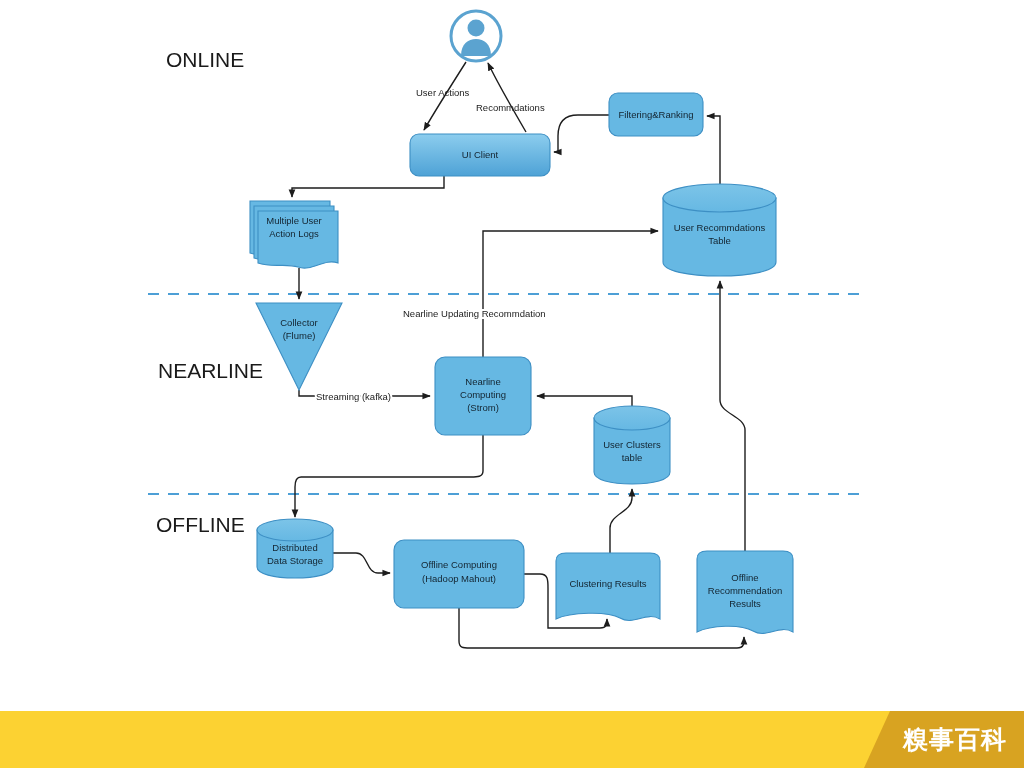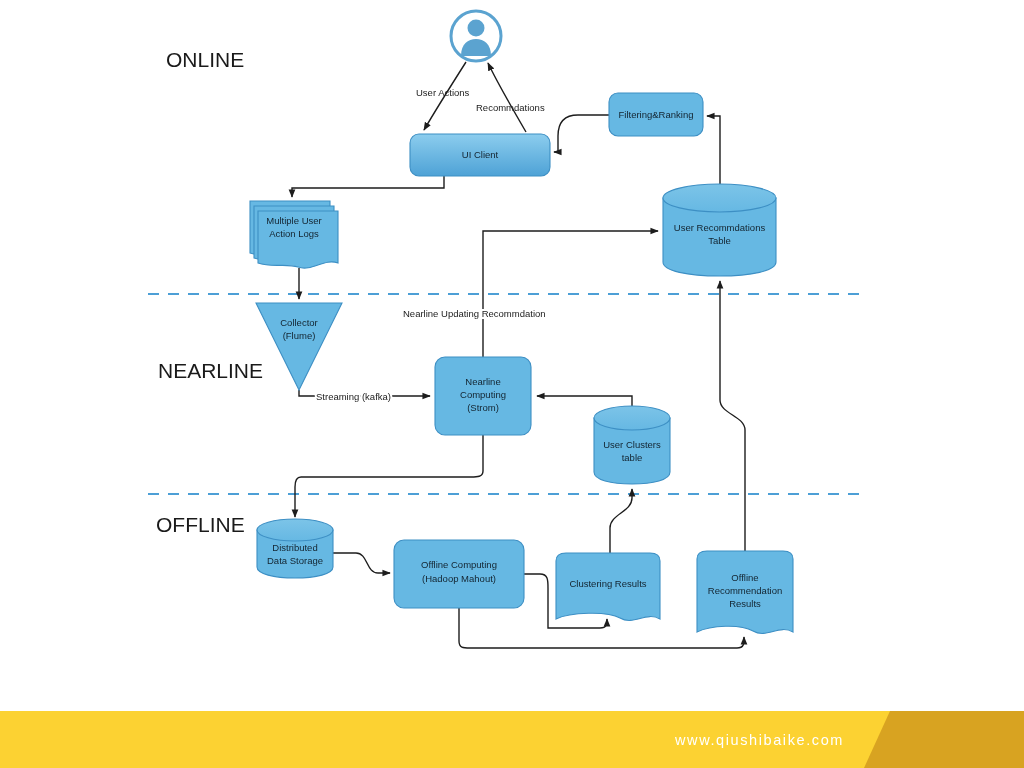--- a/index.html
+++ b/index.html
@@ -211,15 +211,15 @@
   <g>
     <path class="shape" d="M 697,559 C 697,553 701,551 707,551 L 783,551 C 789,551 793,553 793,559 L 793,632
              C 779,624 767,639 753,631 C 741,624 711,625 697,632 Z" fill="#66b8e3"></path>
     <text class="node-label" x="745" y="581">Offline</text>
     <text class="node-label" x="745" y="594">Recommendation</text>
     <text class="node-label" x="745" y="607">Results</text>
   </g>
 </svg>
 
 <div id="footer">
-  <div id="footer-url">www.qiushibaike.com</div>
   <div id="footer-brand-panel"></div>
+  <div id="footer-brand-text">糗事百科</div>
 </div>
 
 </body></html>

